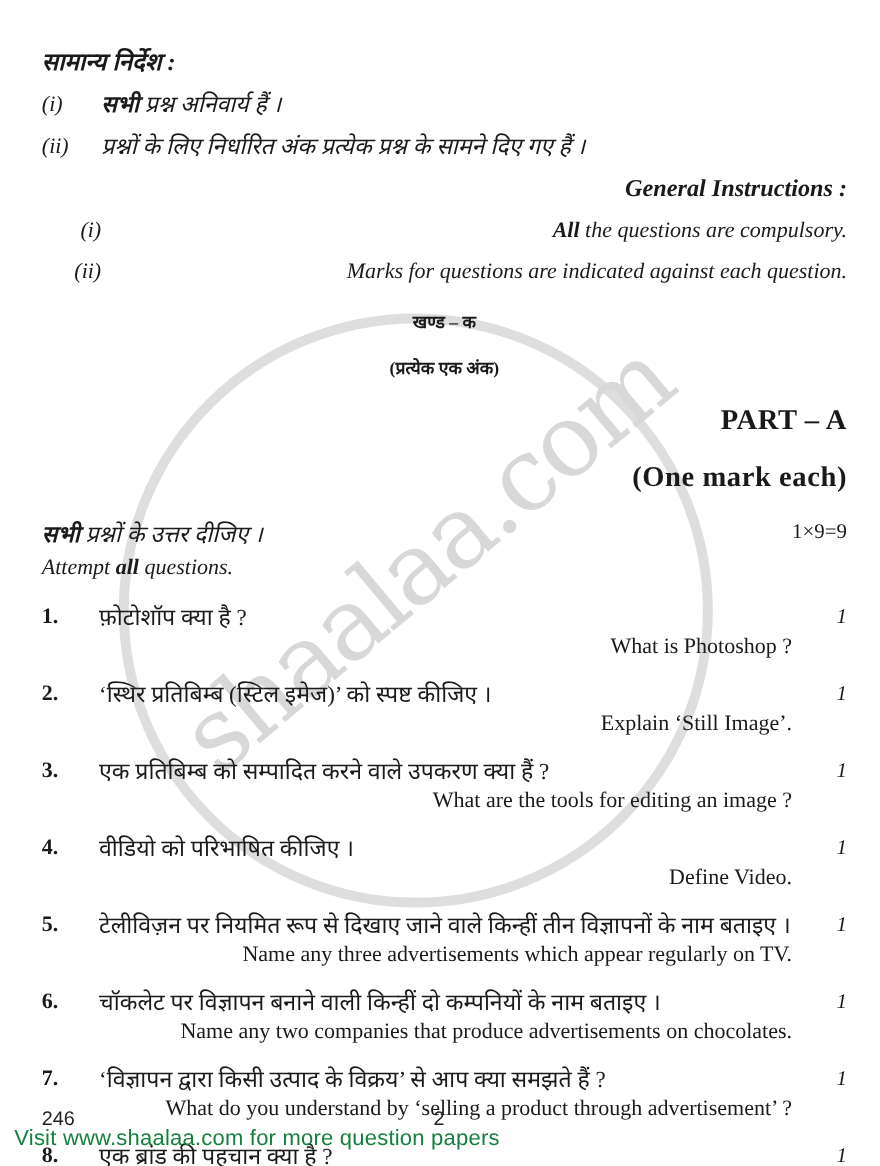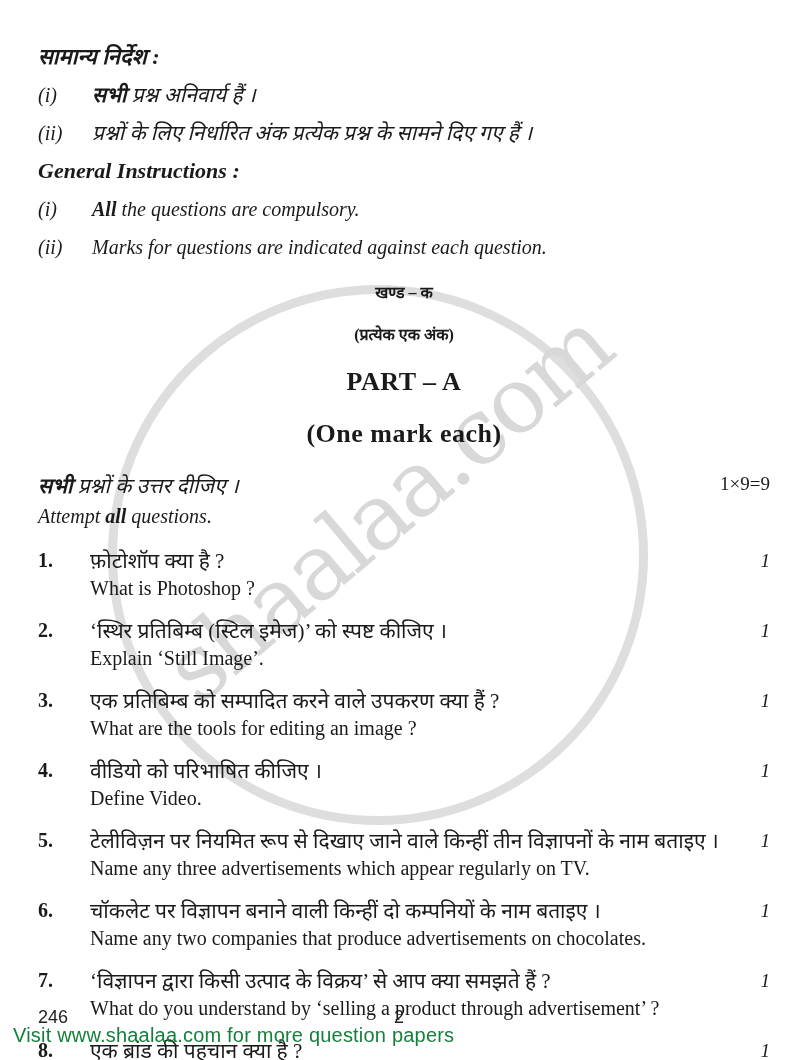--- a/index.html
+++ b/index.html
@@ -38,21 +38,21 @@
     color:#d8d8d8;
     white-space:nowrap;
   }
   
   .content{
     position:relative;
     z-index:1;
     padding:40px 30px 0 38px;
   }
   .hi{font-size:21px;}
-  .en{font-size:20px;}
+  .en{font-size:20px;text-align:right;}
   .inst-heading{
     font-weight:bold;font-style:italic;
     font-size:22px;
     margin-bottom:12px;
   }
   .inst-row{
     display:grid;
     grid-template-columns:54px 1fr;
     font-style:italic;
     margin-bottom:11px;

